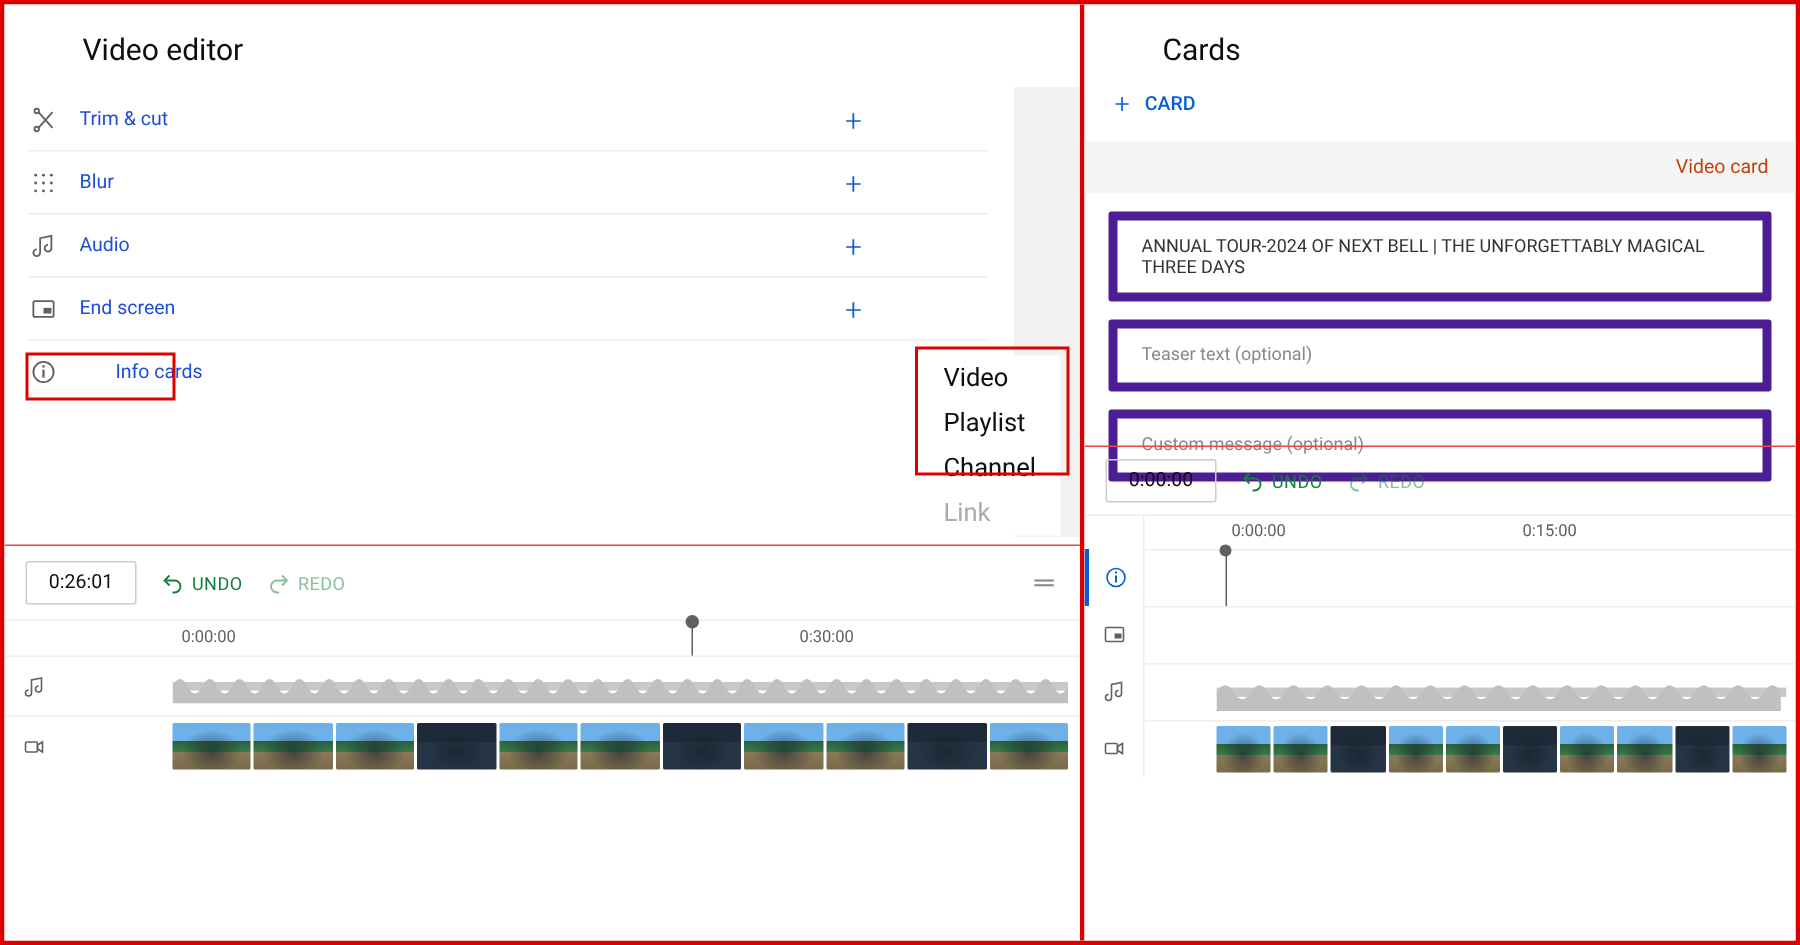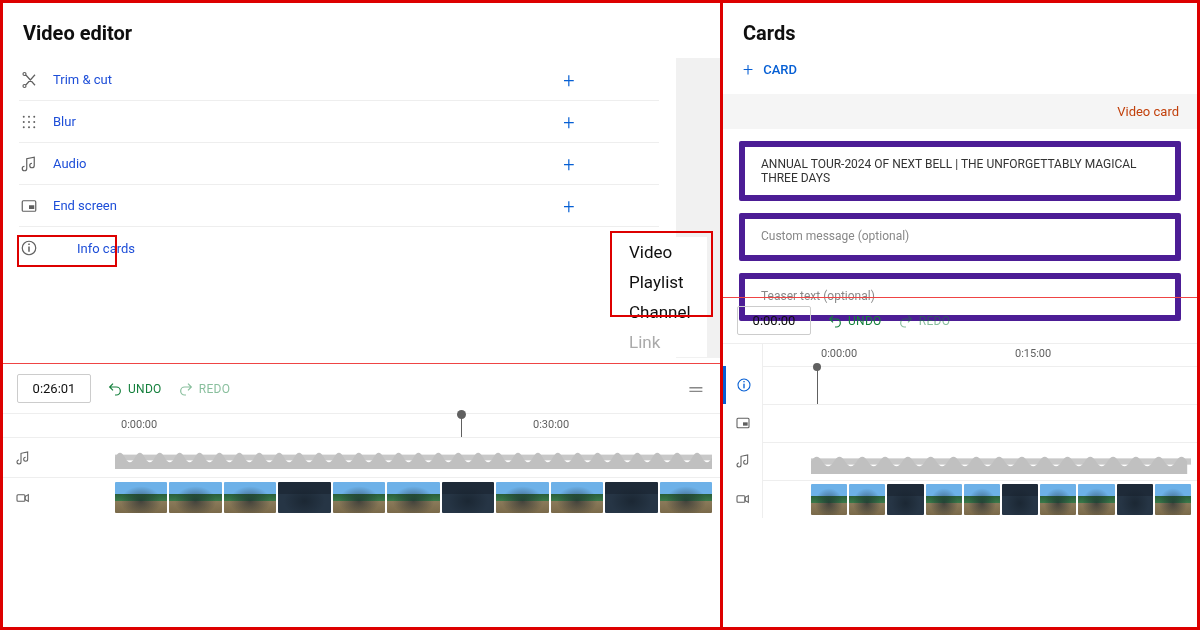--- a/index.html
+++ b/index.html
@@ -1,21 +1,21 @@
 <!DOCTYPE html>
 <html><head>
 <meta charset="utf-8">
 <style>
   * { box-sizing: border-box; margin: 0; padding: 0; }
   body { font-family: Roboto, Arial, sans-serif; font-size: 14px; color: #0f0f0f; background: #fff; }
   .container { width: 1200px; height: 630px; display: flex; border: 3px solid #d00; }
   .panel { background: #fff; overflow: hidden; position: relative; }
   .panel-left { width: 720px; border-right: 3px solid #d00; }
   .panel-right { flex: 1; }
-  .panel-title { font-size: 20px; font-weight: 700; padding: 18px 20px 14px; }
+  .panel-title { font-size: 20px; font-weight: 400; padding: 18px 20px 14px; margin-left: 32px; }
   .editor-list { padding: 0 0 0 16px; }
   .editor-row { display: flex; align-items: center; height: 42px; border-bottom: 1px solid #eee; padding-right: 80px; width: 640px; cursor: pointer; }
   .editor-row .ic { width: 20px; height: 20px; display: flex; align-items: center; justify-content: center; color: #606060; margin-right: 14px; }
   .editor-row .label { flex: 1; font-size: 13px; color: #1d4ed8; }
   .editor-row .plus { color: #065fd4; font-size: 20px; font-weight: 300; width: 20px; text-align: center; }
   .highlight-box { position: absolute; border: 2px solid #d00; pointer-events: none; }
   .hl-info { left: 14px; top: 232px; width: 100px; height: 32px; }
   .hl-drop { left: 607px; top: 228px; width: 103px; height: 86px; }
   .dropdown { position: absolute; left: 614px; top: 234px; width: 90px; background: #fff; font-size: 17px; }
   .dropdown .dd-item { padding: 5px 12px; cursor: pointer; }
@@ -216,22 +216,22 @@
 
   <div class="panel panel-right">
     <div class="panel-title">Cards</div>
     <div class="card-add">
       <span class="plus-sm">+</span>
       <span>CARD</span>
     </div>
     <div class="card-section-title">Video card</div>
     <div class="card-fields">
       <div class="field">ANNUAL TOUR-2024 OF NEXT BELL | THE UNFORGETTABLY MAGICAL THREE DAYS</div>
+      <div class="field tall placeholder">Teaser text (optional)</div>
       <div class="field tall placeholder">Custom message (optional)</div>
-      <div class="field tall placeholder">Teaser text (optional)</div>
     </div>
 
     <div class="timeline-region small">
       <div class="tl-controls" style="padding:8px 14px;">
         <div class="timebox">0:00:00</div>
         <div class="ur">
             <svg viewBox="0 0 24 24">
               <path fill="none" stroke="currentColor" stroke-width="1.8" d="M9 14l-5-5 5-5M4 9h10a6 6 0 0 1 0 12h-2"></path>
             </svg>
             <span>UNDO</span>

